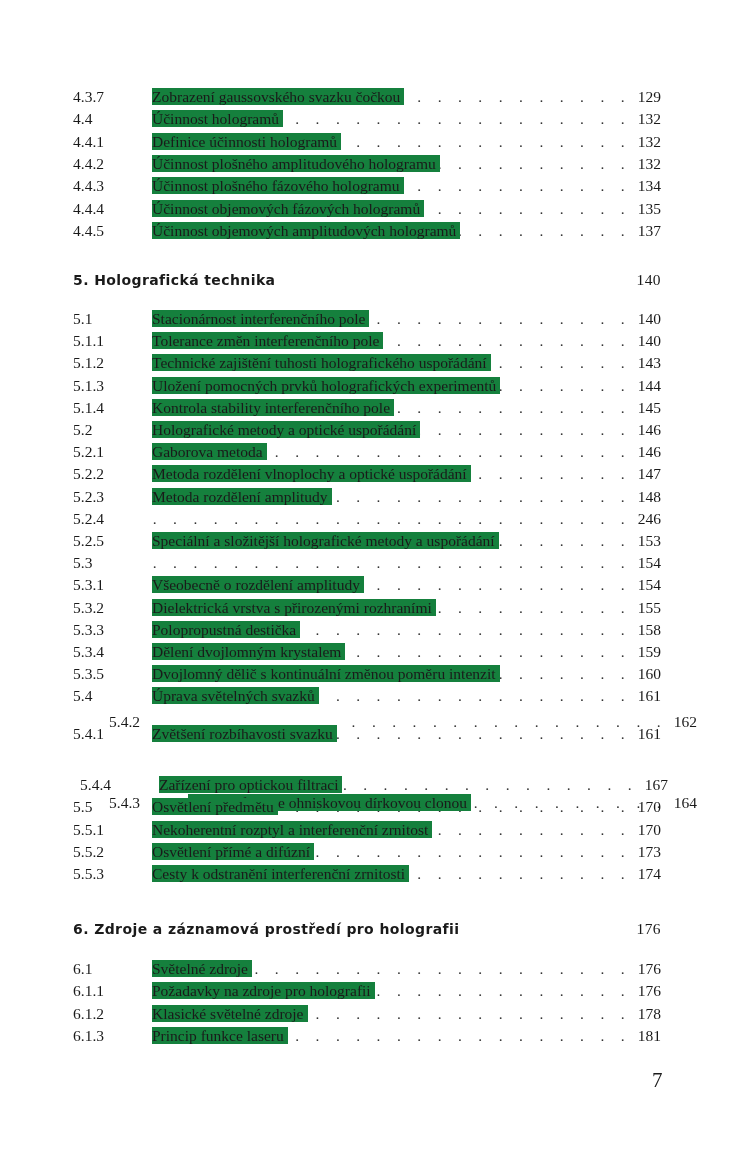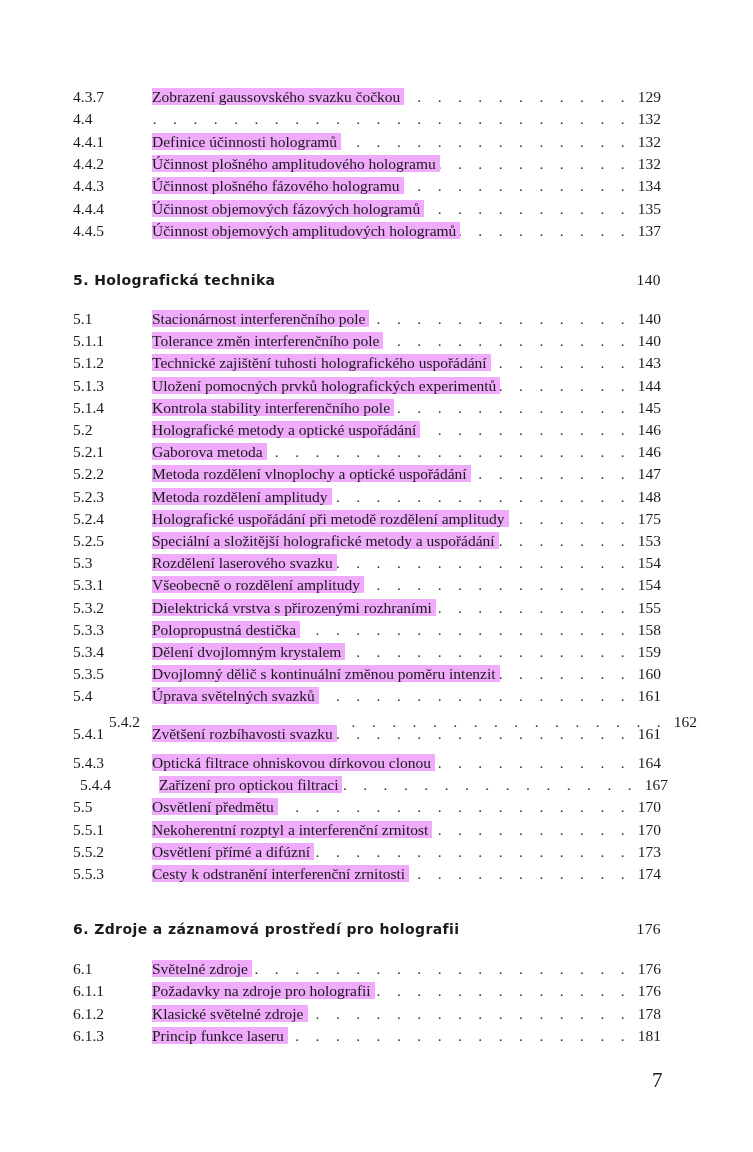--- a/index.html
+++ b/index.html
@@ -2,41 +2,42 @@
 <html><head>
 <meta charset="utf-8">
 <style>
   html, body { margin:0; padding:0; }
   body { width:753px; height:1152px; background:#ffffff; position:relative; overflow:hidden;
          font-family:"Liberation Serif", "DejaVu Serif", serif; color:#1a1a1a; }
   .page { position:absolute; left:0; top:0; width:691px; height:1152px; }
   .row { position:absolute; left:73px; width:588px; height:22px; font-size:15.5px; line-height:22px; white-space:nowrap; }
   .num { position:absolute; left:0; top:0; }
   .title-wrap { position:absolute; left:79px; right:30px; top:0; overflow:hidden; white-space:nowrap; }
-  .title-wrap .t { background:#f0abfc; padding-right:4px; position:relative; z-index:1; }
+  .title-wrap .t { background:#15803d; padding-right:4px; position:relative; z-index:1; }
   .dots { position:absolute; left:79px; right:30px; top:0; overflow:hidden; letter-spacing:6.3px; color:#333; text-align:right; direction:rtl; }
   .pg { position:absolute; right:0; top:0; text-align:right; }
   .chapter { position:absolute; left:73px; width:588px; height:24px; line-height:24px; font-family:"DejaVu Sans", "Liberation Sans", sans-serif; font-weight:bold; font-size:14px; letter-spacing:0.4px; }
   .chapter .pg { font-family:"Liberation Serif", serif; font-weight:normal; font-size:15.5px; }
   .folio { position:absolute; left:652px; top:1068px; font-size:21px; }
 </style>
 </head>
 <body>
 
 <div class="page">
   <div id="block4">
       <div class="row" style="top: 86px;">
         <span class="num">4.3.7</span>
         <span class="dots">. . . . . . . . . . . . . . . . . . . . . . . . . . . . . . . . . . . . . . . . . . . .</span>
         <span class="title-wrap"><span class="t">Zobrazení gaussovského svazku čočkou</span></span>
         <span class="pg">129</span>
       </div>
       <div class="row" style="top: 108.3px;">
         <span class="num">4.4</span>
         <span class="dots">. . . . . . . . . . . . . . . . . . . . . . . . . . . . . . . . . . . . . . . . . . . .</span>
+        <span class="title-wrap"><span class="t">Účinnost hologramů</span></span>
         <span class="pg">132</span>
       </div>
       <div class="row" style="top: 130.6px;">
         <span class="num">4.4.1</span>
         <span class="dots">. . . . . . . . . . . . . . . . . . . . . . . . . . . . . . . . . . . . . . . . . . . .</span>
         <span class="title-wrap"><span class="t">Definice účinnosti hologramů</span></span>
         <span class="pg">132</span>
       </div>
       <div class="row" style="top: 152.9px;">
         <span class="num">4.4.2</span>
@@ -118,33 +119,31 @@
       </div>
       <div class="row" style="top: 485.6px;">
         <span class="num">5.2.3</span>
         <span class="dots">. . . . . . . . . . . . . . . . . . . . . . . . . . . . . . . . . . . . . . . . . . . .</span>
         <span class="title-wrap"><span class="t">Metoda rozdělení amplitudy</span></span>
         <span class="pg">148</span>
       </div>
       <div class="row" style="top: 507.8px;">
         <span class="num">5.2.4</span>
         <span class="dots">. . . . . . . . . . . . . . . . . . . . . . . . . . . . . . . . . . . . . . . . . . . .</span>
-        <span class="title-wrap"><span class="t">Holografické uspořádání při metodě rozdělení amplitudy</span></span>
-        <span class="pg">175</span>
+        <span class="pg">246</span>
       </div>
       <div class="row" style="top: 530px;">
         <span class="num">5.2.5</span>
         <span class="dots">. . . . . . . . . . . . . . . . . . . . . . . . . . . . . . . . . . . . . . . . . . . .</span>
         <span class="title-wrap"><span class="t">Speciální a složitější holografické metody a uspořádání</span></span>
         <span class="pg">153</span>
       </div>
       <div class="row" style="top: 552.2px;">
         <span class="num">5.3</span>
         <span class="dots">. . . . . . . . . . . . . . . . . . . . . . . . . . . . . . . . . . . . . . . . . . . .</span>
-        <span class="title-wrap"><span class="t">Rozdělení laserového svazku</span></span>
         <span class="pg">154</span>
       </div>
       <div class="row" style="top: 574.4px;">
         <span class="num">5.3.1</span>
         <span class="dots">. . . . . . . . . . . . . . . . . . . . . . . . . . . . . . . . . . . . . . . . . . . .</span>
         <span class="title-wrap"><span class="t">Všeobecně o rozdělení amplitudy</span></span>
         <span class="pg">154</span>
       </div>
       <div class="row" style="top: 596.6px;">
         <span class="num">5.3.2</span>
@@ -180,21 +179,21 @@
         <span class="num">5.4.1</span>
         <span class="dots">. . . . . . . . . . . . . . . . . . . . . . . . . . . . . . . . . . . . . . . . . . . .</span>
         <span class="title-wrap"><span class="t">Zvětšení rozbíhavosti svazku</span></span>
         <span class="pg">161</span>
       </div>
       <div class="row" style="top: 711px; margin-left: 36px;">
         <span class="num">5.4.2</span>
         <span class="dots">. . . . . . . . . . . . . . . . . . . . . . . . . . . . . . . . . . . . . . . . . . . .</span>
         <span class="pg">162</span>
       </div>
-      <div class="row" style="top: 752px;">
+      <div class="row" style="top: 792px; margin-left: 36px;">
         <span class="num">5.4.3</span>
         <span class="dots">. . . . . . . . . . . . . . . . . . . . . . . . . . . . . . . . . . . . . . . . . . . .</span>
         <span class="title-wrap"><span class="t">Optická filtrace ohniskovou dírkovou clonou</span></span>
         <span class="pg">164</span>
       </div>
       <div class="row" style="top: 774.2px; margin-left: 7px;">
         <span class="num">5.4.4</span>
         <span class="dots">. . . . . . . . . . . . . . . . . . . . . . . . . . . . . . . . . . . . . . . . . . . .</span>
         <span class="title-wrap"><span class="t">Zařízení pro optickou filtraci</span></span>
         <span class="pg">167</span>

